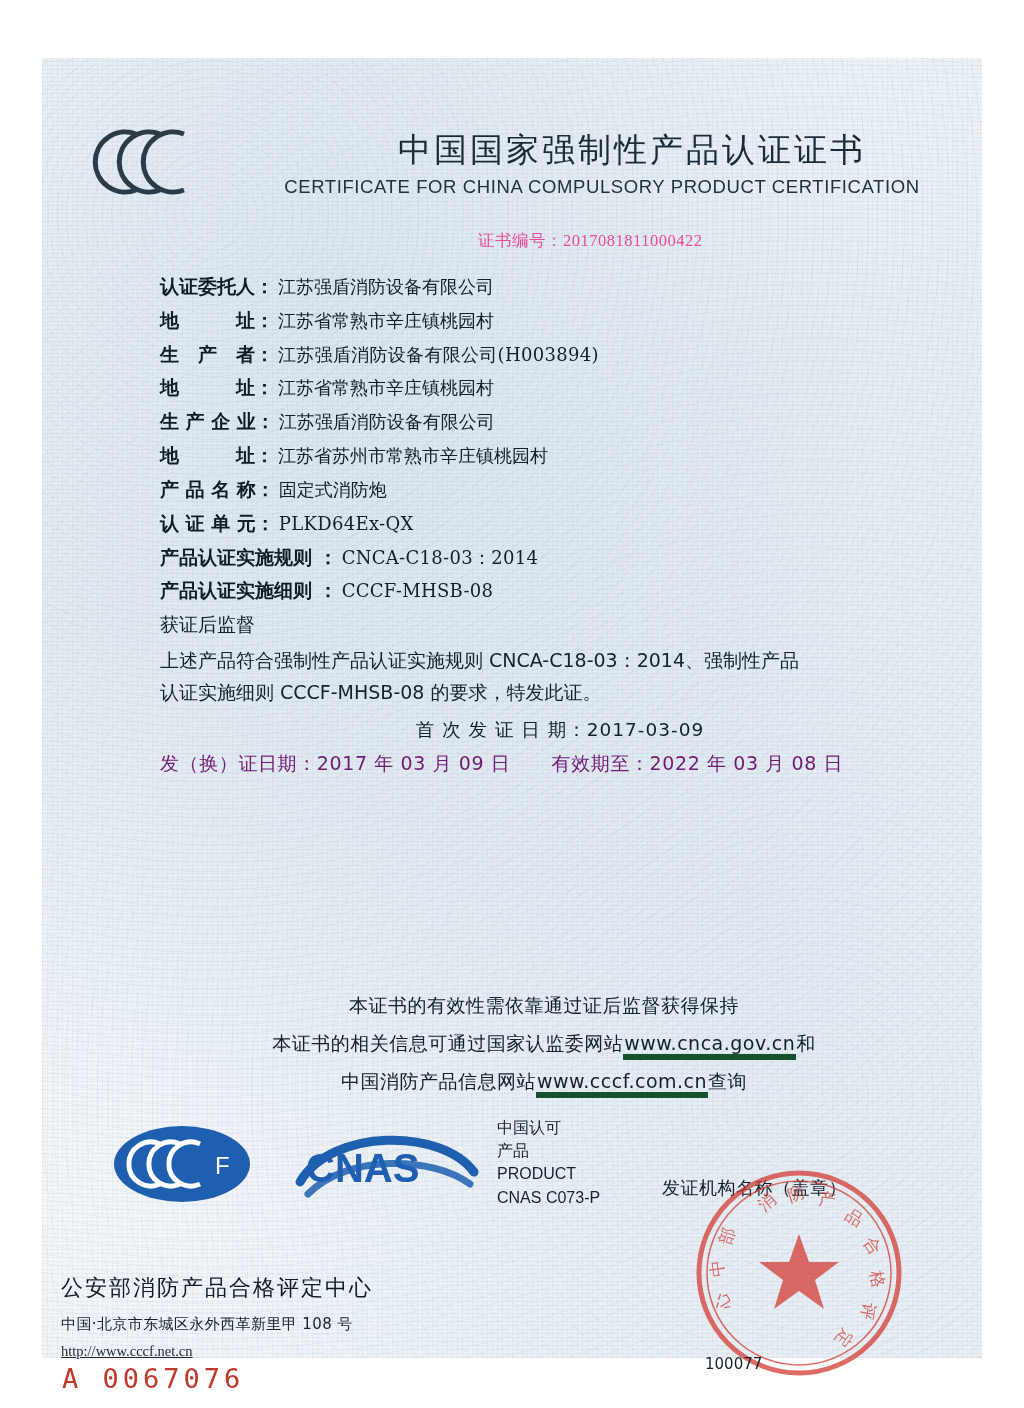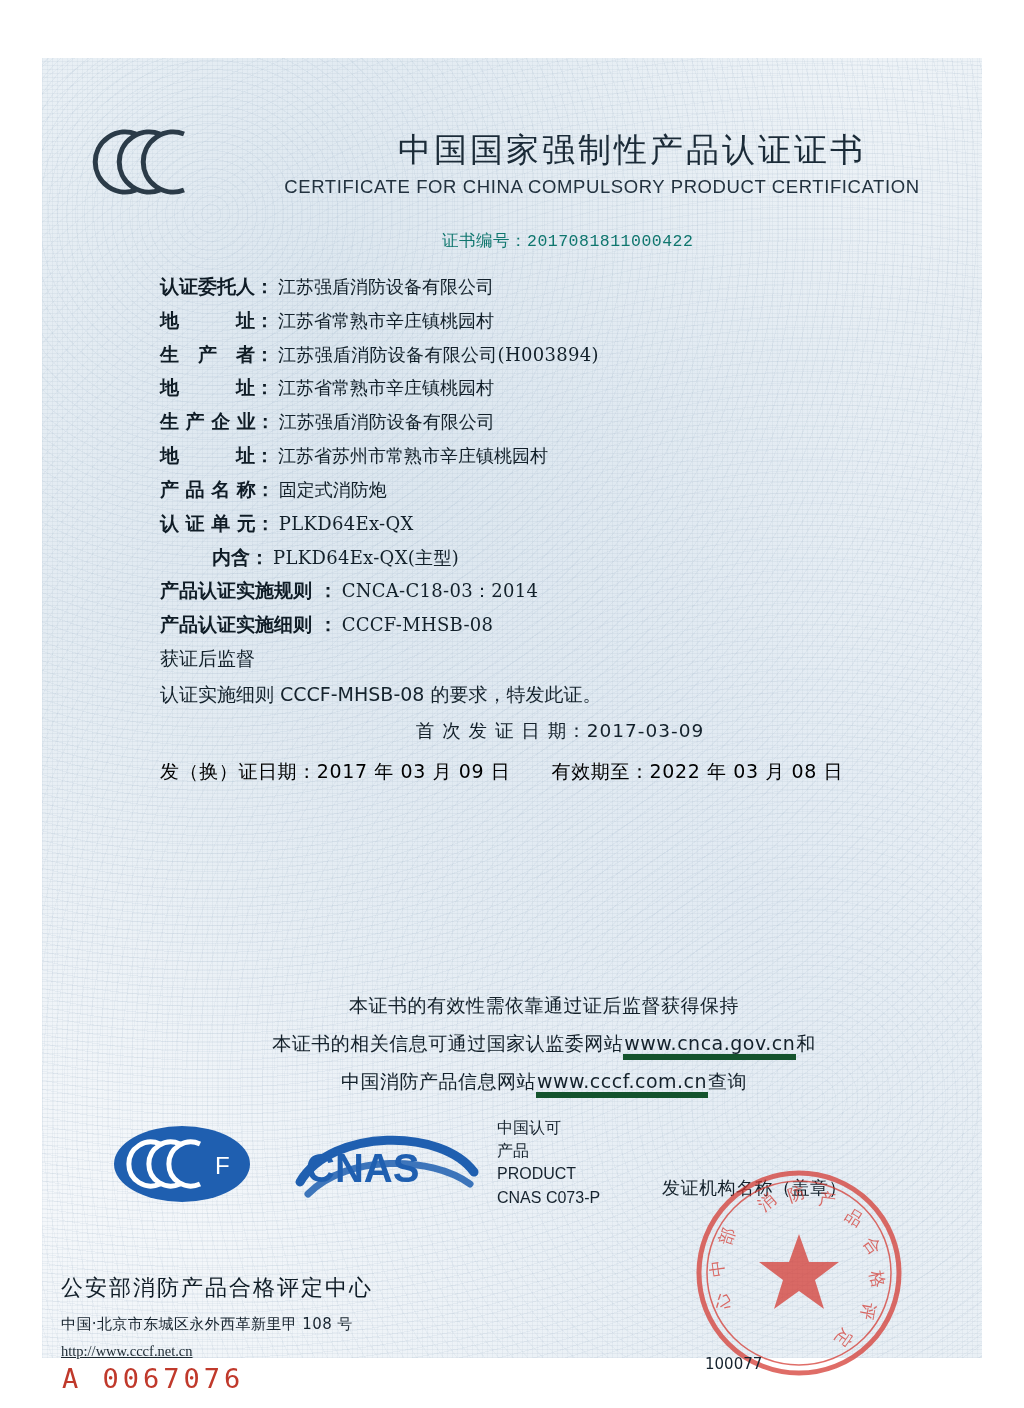--- a/index.html
+++ b/index.html
@@ -43,23 +43,23 @@
     font-family:"DejaVu Sans", sans-serif;
     font-size:33px;letter-spacing:3px;color:#1b2b38;font-weight:500;
   }
   .title-en{
     position:absolute;left:180px;top:118px;width:760px;
     text-align:center;
     font-family:"Liberation Sans", sans-serif;
     font-size:18.5px;letter-spacing:0.6px;color:#22323f;
   }
   .cert-no{
-    position:absolute;left:400px;top:172px;
-    font-family:Liberation Mono, monospace;
-    font-size:16.5px;color:#0f766e;letter-spacing:0.5px;
+    position:absolute;left:436px;top:172px;
+    font-family:Liberation Serif, serif;
+    font-size:16.5px;color:#ec4899;letter-spacing:0.5px;
   }
 
   
   .fields{position:absolute;left:118px;top:216px;width:800px;}
   .row{
     display:flex;align-items:baseline;
     font-family:"DejaVu Sans", sans-serif;
     font-size:19px;color:#14222c;
     margin-bottom:9.5px;
     line-height:1.28;
@@ -88,22 +88,22 @@
 
   .firstissue{
     text-align:center;
     font-family:"DejaVu Sans", sans-serif;
     font-size:18.5px;color:#13202a;
     letter-spacing:1px;
     margin-top:10px;
   }
   .issuerow{
     font-family:"DejaVu Sans", sans-serif;
-    font-size:19px;color:#000000;
-    margin-top:16px;letter-spacing:0.6px;
+    font-size:19px;color:#701a75;
+    margin-top:9px;letter-spacing:0.6px;
   }
 
   
   .notes{
     position:absolute;left:0;top:935px;width:1004px;text-align:center;
     font-family:"DejaVu Sans", sans-serif;
     color:#13202a;
   }
   .notes .n{font-size:19px;margin-bottom:12px;letter-spacing:0.5px;}
   .notes .u{border-bottom:6px solid #14532d;padding:0 1px;}
@@ -201,38 +201,35 @@
         <span class="val">江苏省苏州市常熟市辛庄镇桃园村</span>
       </div>
       <div class="row">
         <span class="lbl">产 品 名 称：</span>
         <span class="val">固定式消防炮</span>
       </div>
       <div class="row">
         <span class="lbl">认 证 单 元：</span>
         <span class="val mono">PLKD64Ex-QX</span>
       </div>
-      <div class="row indent">
-        <span class="lbl">内含：</span>
-        <span class="val mono">PLKD64Ex-QX(主型)</span>
-      </div>
       <div class="row">
         <span class="lbl">产品认证实施规则 ：</span>
         <span class="val mono">CNCA-C18-03：2014</span>
       </div>
       <div class="row">
         <span class="lbl">产品认证实施细则 ：</span>
         <span class="val mono">CCCF-MHSB-08</span>
       </div>
 
       <div class="row">
         <span class="val" style="padding-left:0;font-size:19px;">获证后监督</span>
       </div>
 
 
+      <div class="para">上述产品符合强制性产品认证实施规则 CNCA-C18-03：2014、强制性产品</div>
       <div class="para">认证实施细则 CCCF-MHSB-08 的要求，特发此证。</div>
 
       <div class="firstissue">首 次 发 证 日 期：2017-03-09</div>
 
       <div class="issuerow">
         <span>发（换）证日期：</span><span>2017 年 03 月 09 日</span>
         <span style="display:inline-block;width:28px;"></span>
         <span>有效期至：</span><span>2022 年 03 月 08 日</span>
       </div>
     </div>

